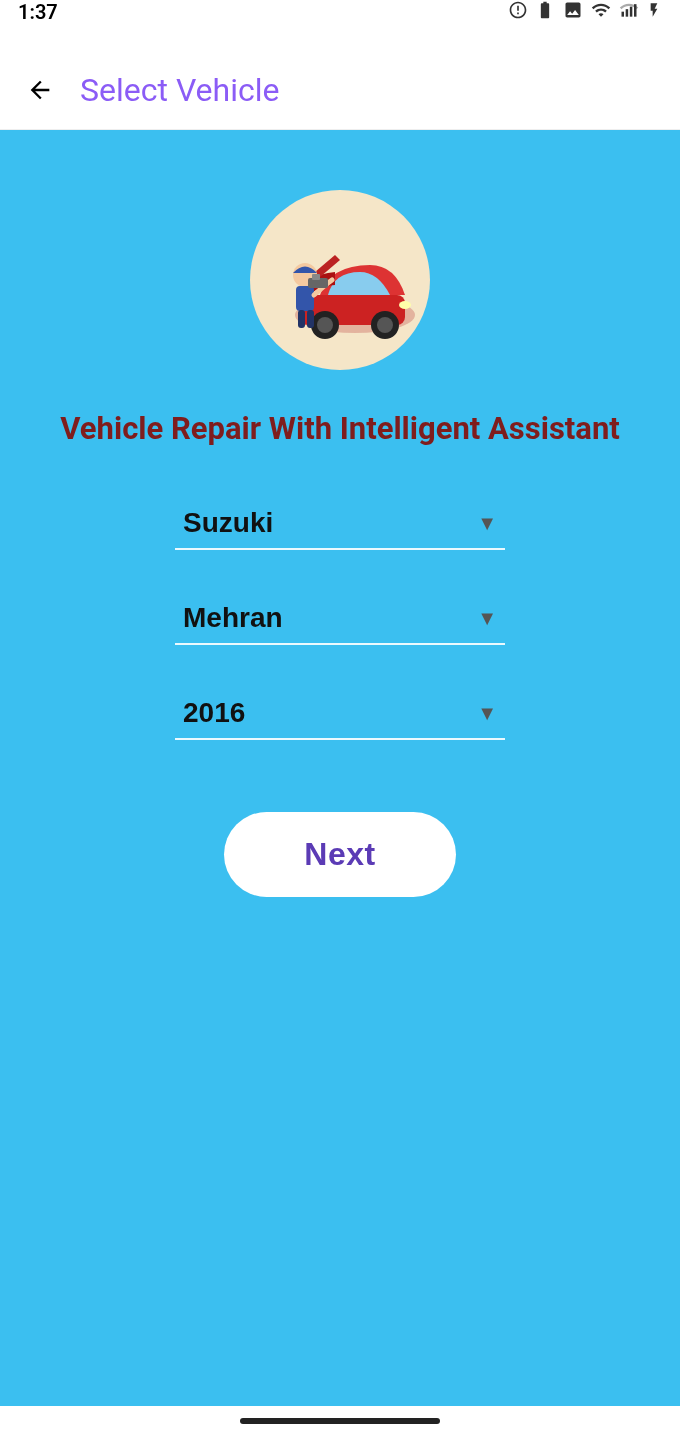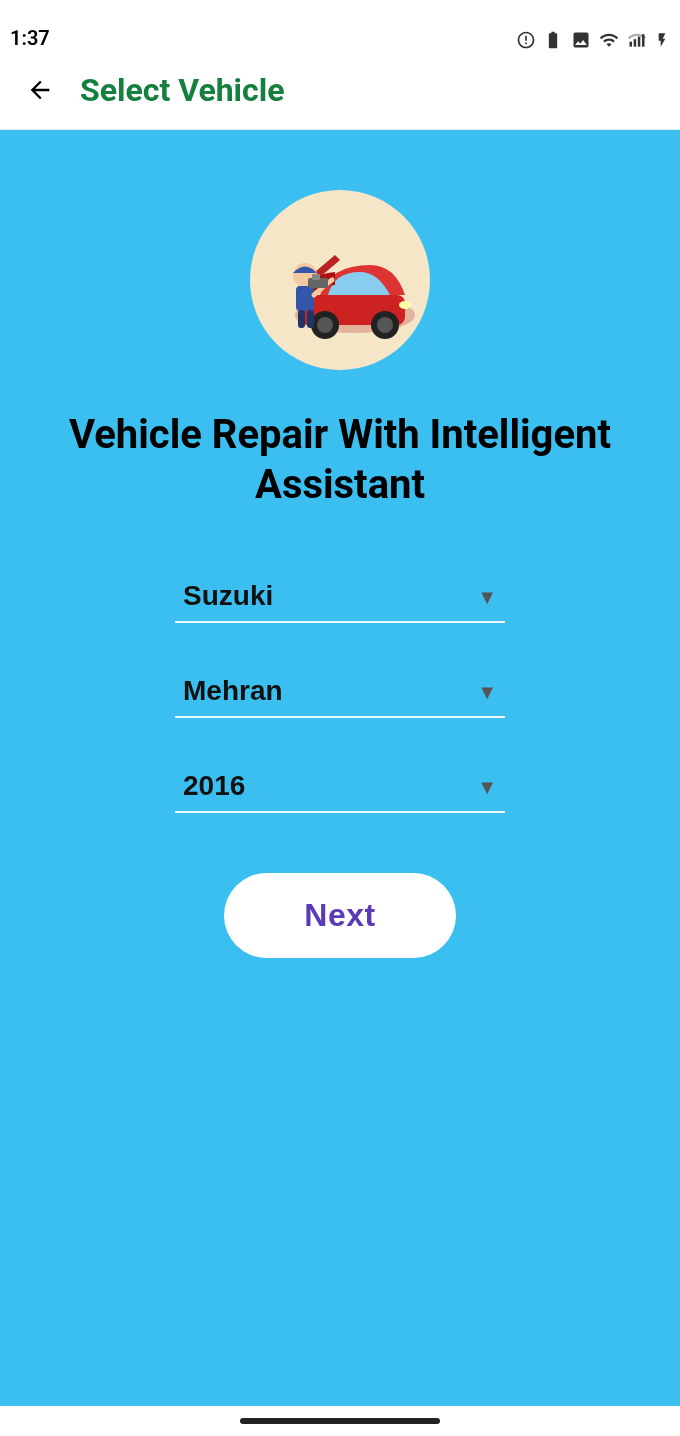--- a/index.html
+++ b/index.html
@@ -12,23 +12,23 @@
       background: #fff;
       overflow-x: hidden;
     }
 
     
     .status-bar {
       width: 100%;
       height: 50px;
       background: #fff;
       display: flex;
-      align-items: flex-end;
+      align-items: flex-start;
       justify-content: space-between;
-      padding: 0 10px;
+      padding: 0 18px;
     }
     .status-time {
       font-size: 20px;
       font-weight: 600;
       color: #000;
     }
     .status-icons {
       display: flex;
       align-items: center;
       gap: 6px;
@@ -51,22 +51,22 @@
     .back-btn {
       cursor: pointer;
       display: flex;
       align-items: center;
       justify-content: center;
       width: 40px;
       height: 40px;
     }
     .app-bar-title {
       font-size: 32px;
-      font-weight: 700;
-      color: #15803d;
+      font-weight: 400;
+      color: #8b5cf6;
     }
 
     
     .main-content {
       width: 100%;
       min-height: 1306px;
       background: #3bbff0;
       display: flex;
       flex-direction: column;
       align-items: center;
@@ -87,26 +87,26 @@
       flex-shrink: 0;
     }
 
     .avatar-illustration {
       width: 160px;
       height: 160px;
     }
 
     
     .app-title {
-      font-size: 40px;
+      font-size: 31px;
       font-weight: 700;
-      color: #000000;
+      color: #7f1d1d;
       text-align: center;
       line-height: 1.25;
-      margin-bottom: 60px;
+      margin-bottom: 48px;
       max-width: 560px;
     }
 
     
     .dropdown-container {
       width: 330px;
       margin-bottom: 42px;
       position: relative;
     }
 
@@ -130,21 +130,21 @@
       right: 8px;
       top: 50%;
       transform: translateY(-50%);
       pointer-events: none;
       color: #555;
       font-size: 20px;
     }
 
     
     .next-btn {
-      margin-top: 18px;
+      margin-top: 30px;
       background: #fff;
       border: none;
       border-radius: 50px;
       padding: 24px 80px;
       font-size: 32px;
       font-weight: 600;
       color: #5b3bb5;
       cursor: pointer;
       outline: none;
       letter-spacing: 0.5px;

